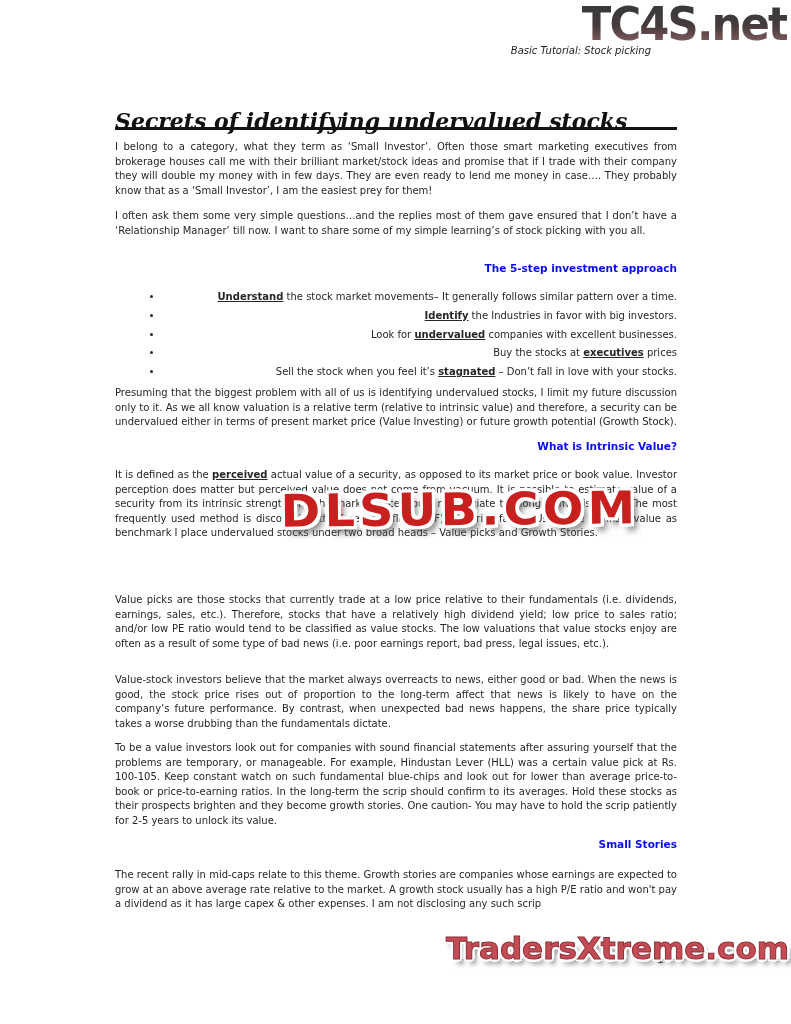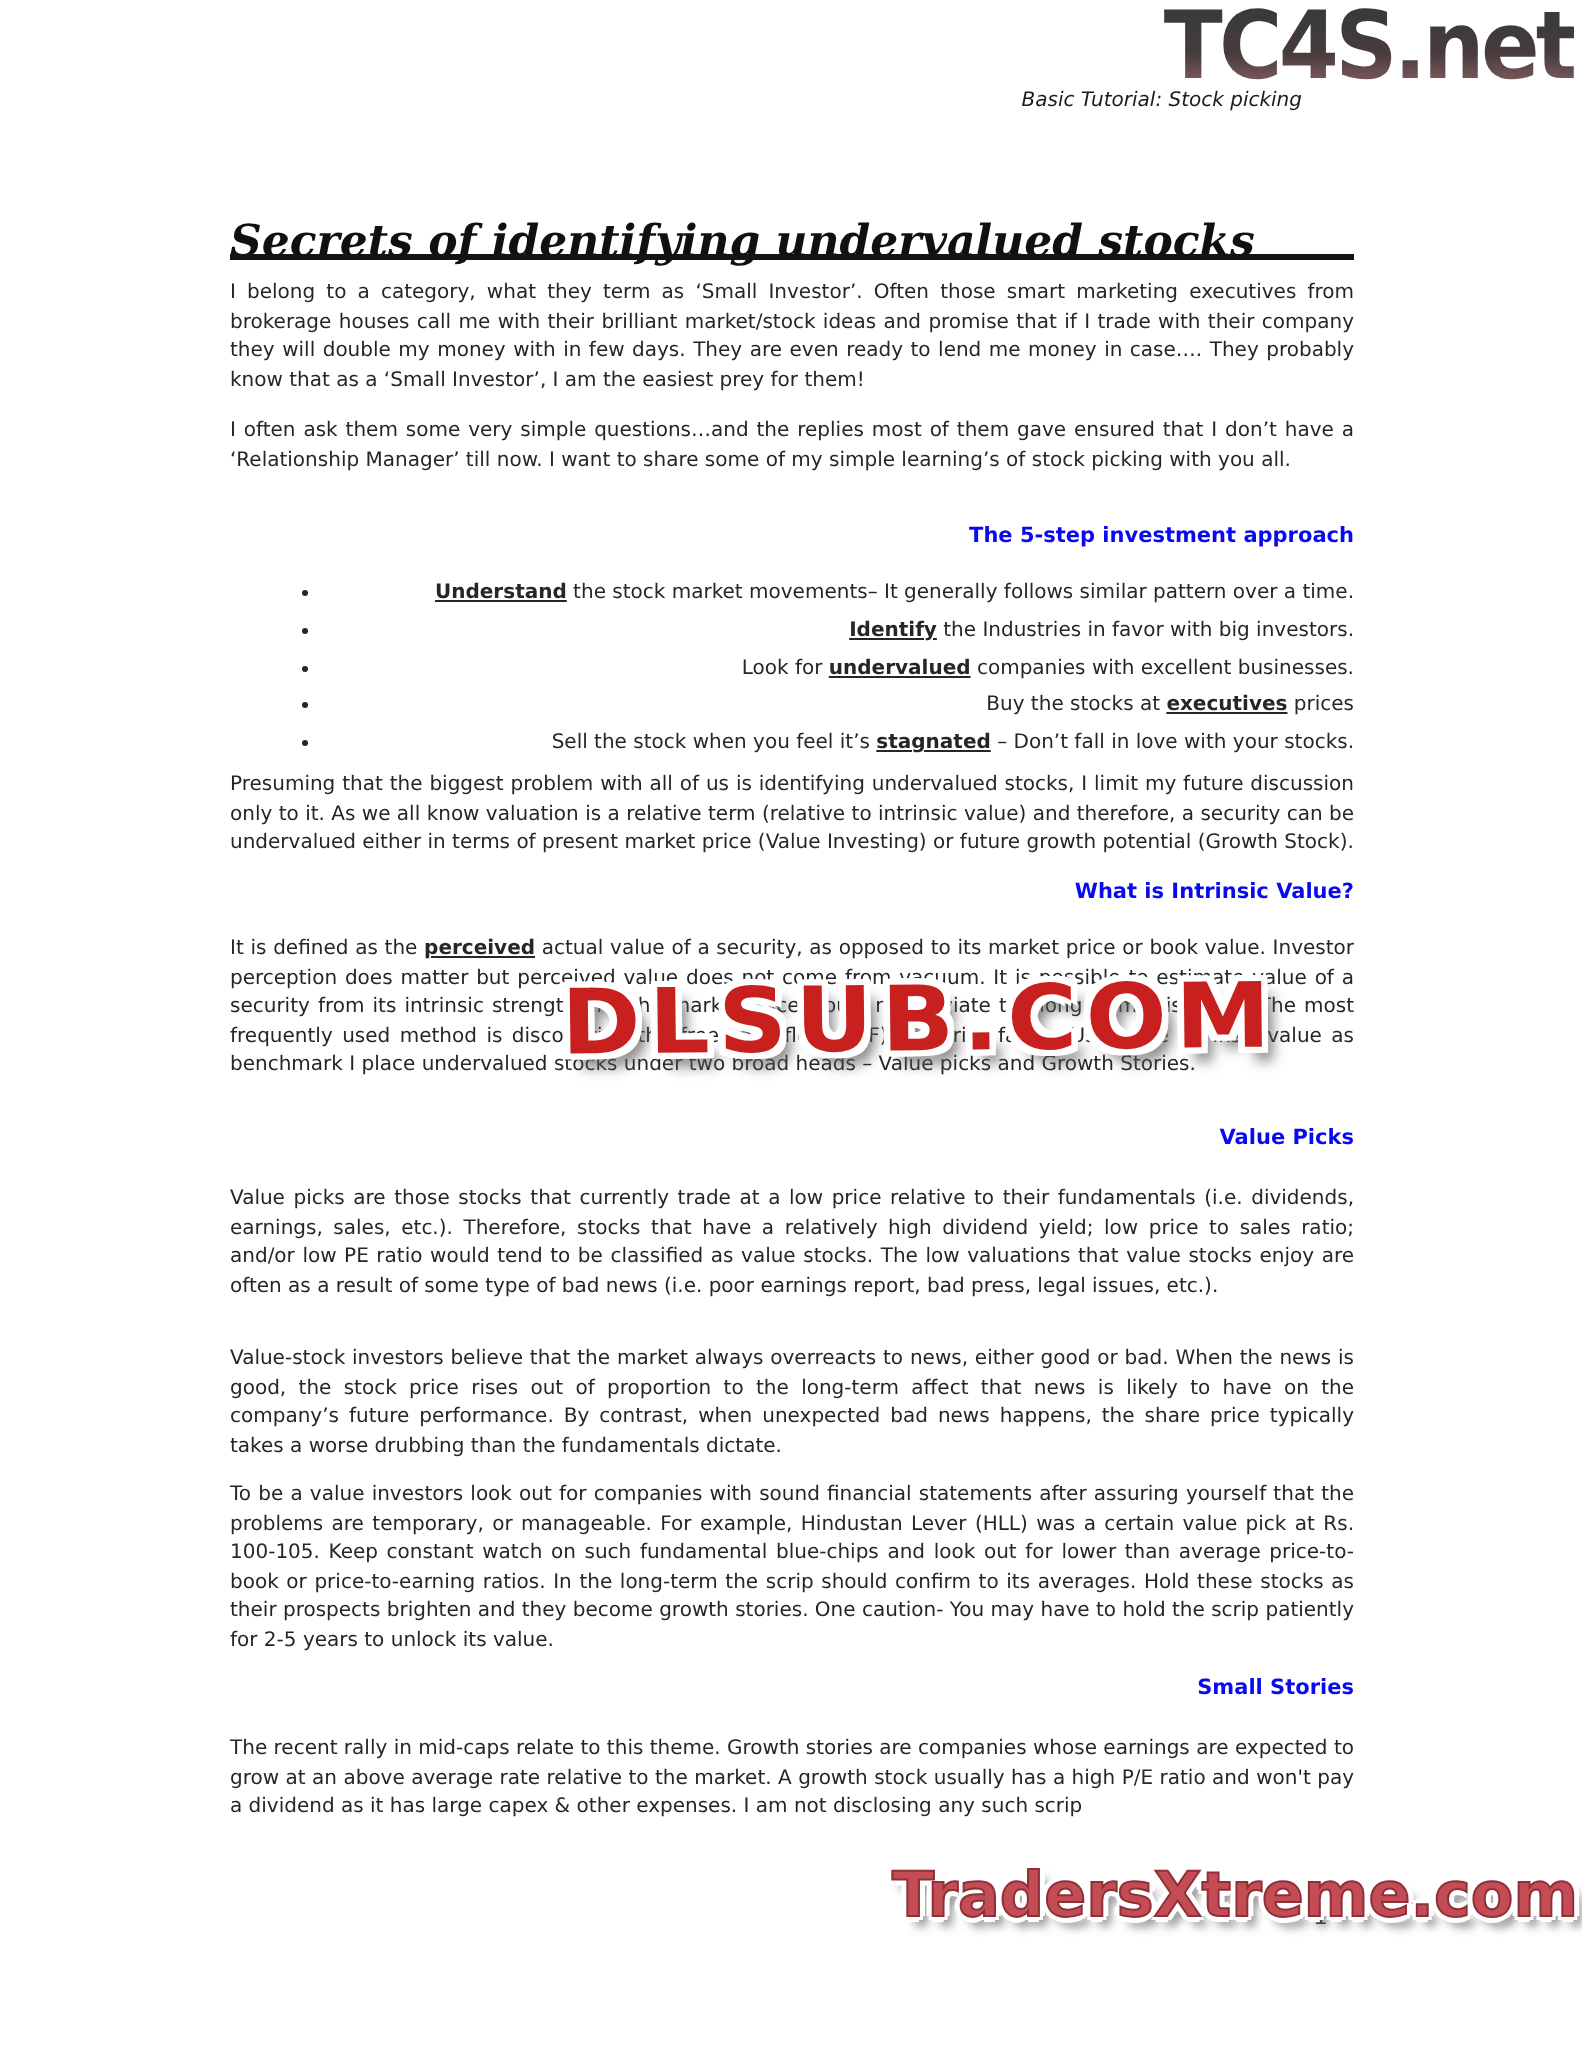--- a/index.html
+++ b/index.html
@@ -99,21 +99,20 @@
       <li><span>Buy the stocks at </span><span class="b u">executives</span><span> prices</span></li>
       <li><span>Sell the stock when you feel it’s </span><span class="b u">stagnated</span><span> – Don’t fall in love with your stocks.</span></li>
     </ul>
   </div>
 
   <div class="block" style="top:386px">Presuming that the biggest problem with all of us is identifying undervalued stocks, I limit my future discussion only to it. As we all know valuation is a relative term (relative to intrinsic value) and therefore, a security can be undervalued either in terms of present market price (Value Investing) or future growth potential (Growth Stock).</div>
 
   <div class="block heading" style="top:439px">What is Intrinsic Value?</div>
   <div class="block" style="top:468px"><span>It is defined as the </span><span class="b u">perceived</span><span> actual value of a security, as opposed to its market price or book value. Investor perception does matter but perceived value does not come from vacuum. It is possible to estimate value of a security from its intrinsic strength and the market price would not deviate too long form this value. The most frequently used method is discounting the free cash flow (FCF) by a risk factor. Using the intrinsic value as benchmark I place undervalued stocks under two broad heads – Value picks and Growth Stories.</span></div>
 
-  <div class="block heading" style="top:562px">Value Picks</div>
   <div class="block" style="top:593px">Value picks are those stocks that currently trade at a low price relative to their fundamentals (i.e. dividends, earnings, sales, etc.). Therefore, stocks that have a relatively high dividend yield; low price to sales ratio; and/or low PE ratio would tend to be classified as value stocks. The low valuations that value stocks enjoy are often as a result of some type of bad news (i.e. poor earnings report, bad press, legal issues, etc.).</div>
   <div class="block" style="top:673px">Value-stock investors believe that the market always overreacts to news, either good or bad. When the news is good, the stock price rises out of proportion to the long-term affect that news is likely to have on the company’s future performance. By contrast, when unexpected bad news happens, the share price typically takes a worse drubbing than the fundamentals dictate.</div>
   <div class="block" style="top:741px">To be a value investors look out for companies with sound financial statements after assuring yourself that the problems are temporary, or manageable. For example, Hindustan Lever (HLL) was a certain value pick at Rs. 100-105. Keep constant watch on such fundamental blue-chips and look out for lower than average price-to-book or price-to-earning ratios. In the long-term the scrip should confirm to its averages. Hold these stocks as their prospects brighten and they become growth stories. One caution- You may have to hold the scrip patiently for 2-5 years to unlock its value.</div>
 
   <div class="block heading" style="top:837px">Small Stories</div>
   <div class="block" style="top:868px">The recent rally in mid-caps relate to this theme. Growth stories are companies whose earnings are expected to grow at an above average rate relative to the market. A growth stock usually has a high P/E ratio and won't pay a dividend as it has large capex &amp; other expenses. I am not disclosing any such scrip</div>
 
   <div class="watermark">DLSUB.COM</div>
 
   <div class="page-number">1</div>

